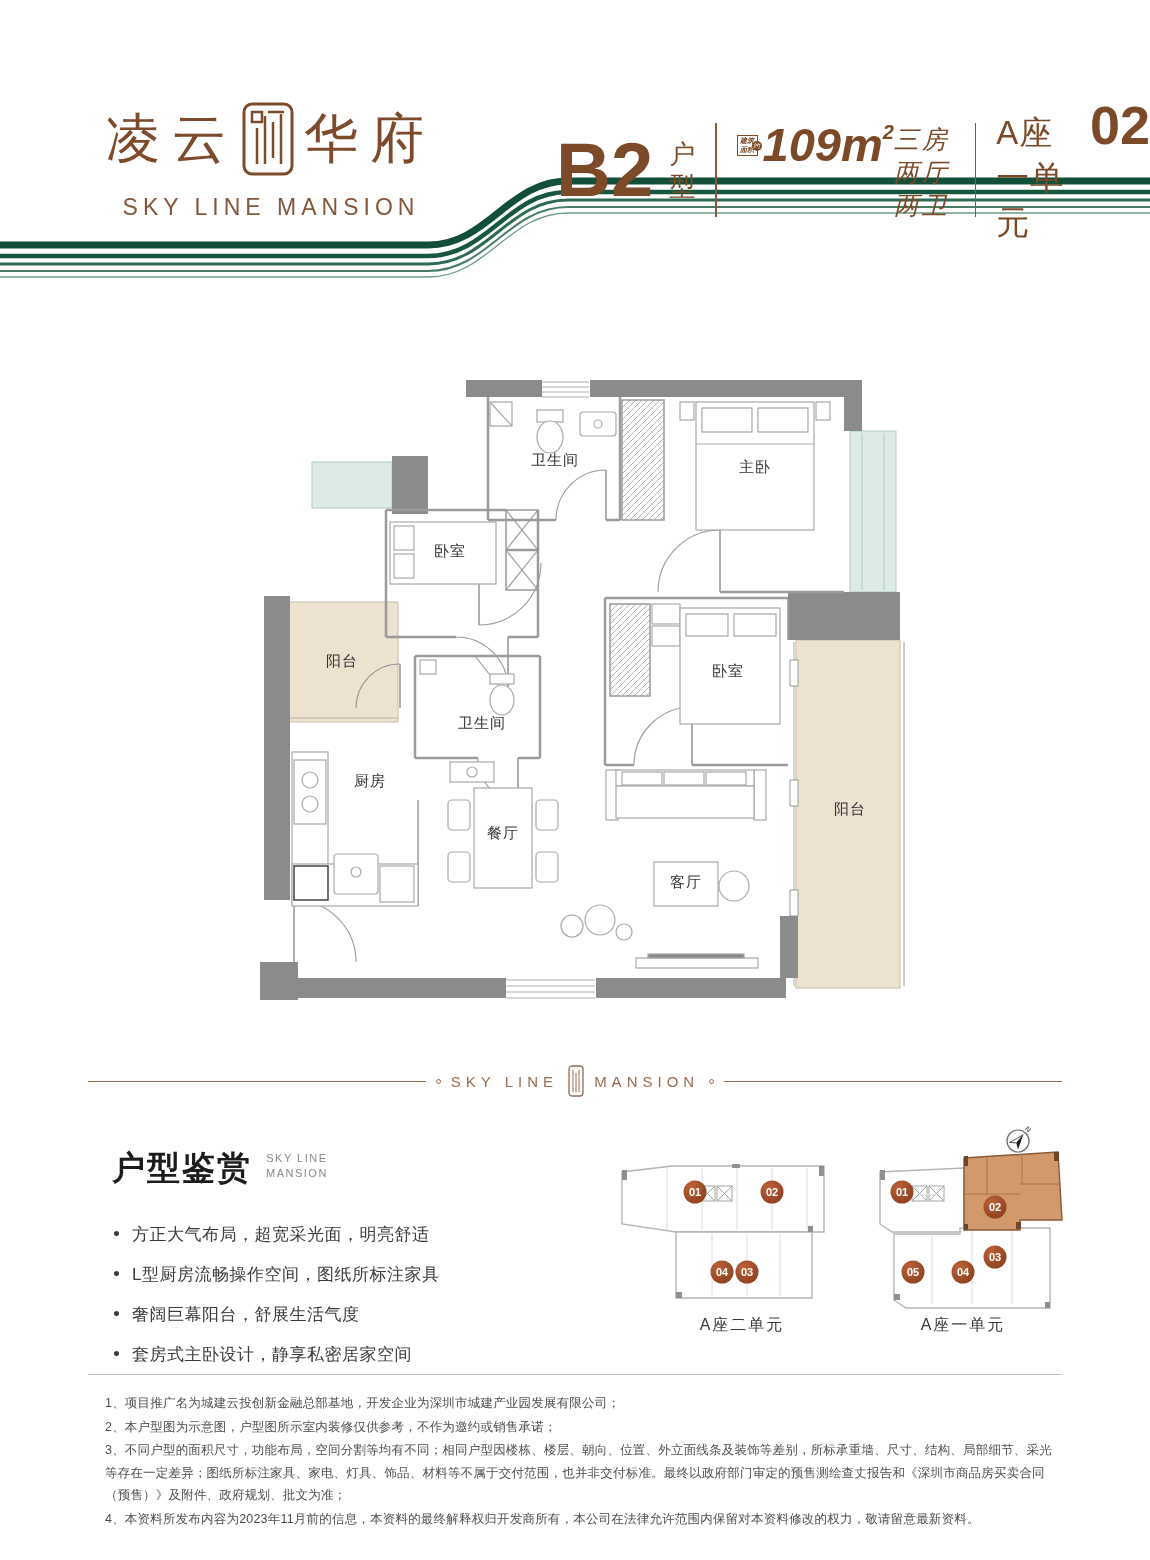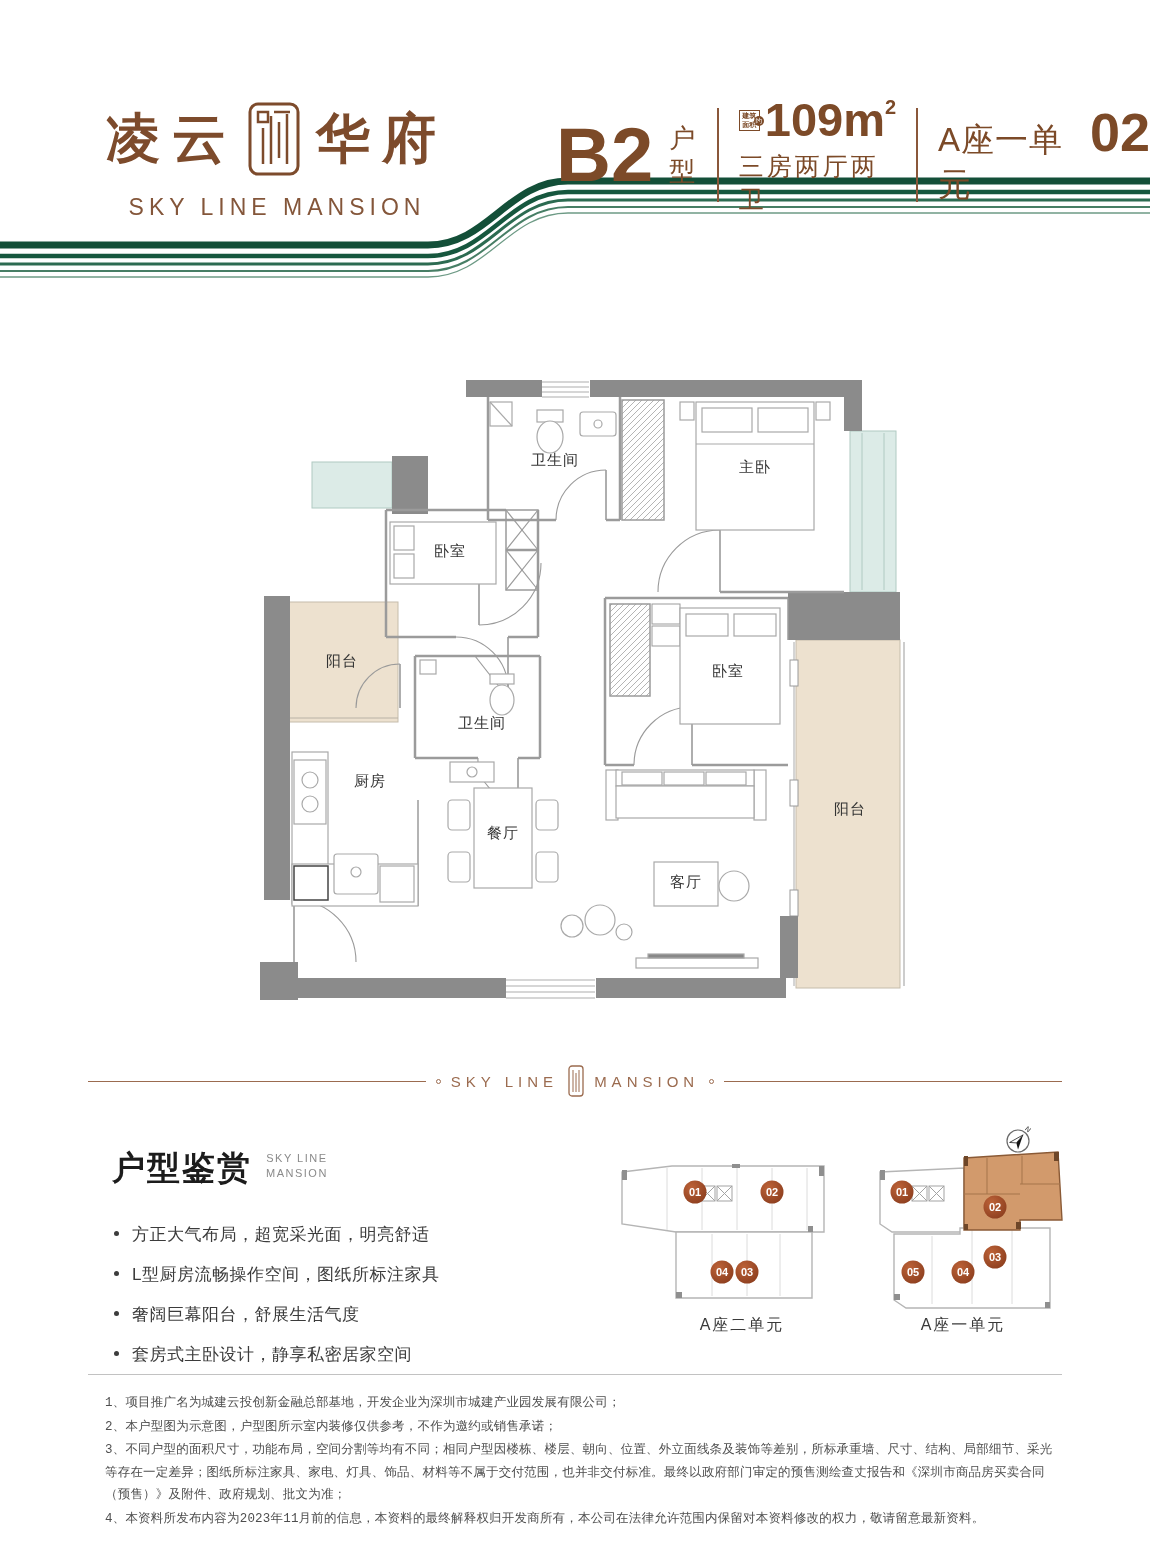--- a/index.html
+++ b/index.html
@@ -2,29 +2,29 @@
 <html><head>
 <meta charset="utf-8">
 <style>
   * { margin:0; padding:0; box-sizing:border-box; }
   body { background:#ffffff; font-family:"Liberation Sans","DejaVu Sans",sans-serif; }
   .page { position:relative; width:1150px; height:1560px; background:#fff; overflow:hidden; margin:0 auto; }
 
   
   .ribbon { position:absolute; left:0; top:0; width:1150px; height:300px; z-index:0; }
   .logo { position:absolute; left:106px; top:102px; z-index:2; color:#7d4b2c; }
-  .logo-cn { display:flex; align-items:center; font-size:54px; font-weight:bold; letter-spacing:12px;gap:6px; }
+  .logo-cn { display:flex; align-items:center; font-size:54px; font-weight:normal; letter-spacing:12px; }
   .logo-seal { margin:0 10px 0 4px; }
   .logo-en { margin-top:18px; font-size:23px; letter-spacing:5px; color:#84563a; text-align:center; }
 
   .titleblock { position:absolute; left:556px; top:94px; z-index:2; display:flex; align-items:center; color:#7c4a28; }
   .b2 { font-size:76px; font-weight:bold; line-height:0.95; }
   .stack { width:30px; margin-left:16px; font-size:26px; line-height:1.25; word-break:break-all; letter-spacing:0; }
   .vdiv { width:2px; height:94px; background:#8a573a; margin:0 20px; }
-  .areacol { display:flex; flex-direction:column; }
+  .areacol { display:flex; flex-direction:row;font-style:italic; }
   .arearow { display:flex; align-items:flex-start; }
   .area-badge { position:relative; width:21px; height:21px; border:1.5px solid #7c4a28; font-size:7px; font-weight:bold;
                 line-height:1.3; text-align:center; margin-top:16px; margin-right:5px; }
   .badge-circle { position:absolute; right:-5px; top:5px; width:10px; height:10px; border-radius:50%;
                   background:#7c4a28; color:#fff; font-size:6.5px; line-height:10px; font-weight:normal; }
   .area-val { font-size:47px; font-weight:bold; line-height:1.1; }
   .area-sup { font-size:20px; font-weight:bold; margin-top:2px; }
   .layout-desc { font-size:25px; letter-spacing:3px; margin-top:4px; color:#7c4a28; }
   .locrow { display:flex; align-items:baseline; }
   .loc-prefix { font-size:33px; letter-spacing:1px; }
@@ -47,21 +47,21 @@
   .feat-sub { margin-left:14px; margin-top:5px; font-size:11px; letter-spacing:1.5px; color:#8a8a8a; line-height:1.35; }
   .feat-list { list-style:none; margin-top:32px; }
   .feat-list li { display:flex; margin-bottom:17px; font-size:17px; color:#3b3b3b; letter-spacing:0.5px; }
   .bullet { flex:0 0 auto; width:5px; height:5px; border-radius:50%; background:#3c3c3c; margin:8px 13px 0 2px; }
 
   
   .keyplan { position:absolute; left:612px; top:1124px; z-index:1; }
 
   
   .hr2 { position:absolute; left:88px; top:1374px; width:974px; height:1px; background:#c2c2c2; }
-  .disclaimer { position:absolute; left:105px; top:1392px; width:948px; font-size:12.5px; color:#4e4e4e; line-height:1.8; letter-spacing:0.2px; z-index:1;font-family:Liberation Mono, monospace; }
+  .disclaimer { position:absolute; left:105px; top:1392px; width:948px; font-size:12.5px; color:#4e4e4e; line-height:1.8; letter-spacing:0.2px; z-index:1; }
   .disclaimer p { margin-bottom:1px; }
 
   .plan-label { font-family:"Liberation Serif","DejaVu Serif",serif; font-size:15px; fill:#333; letter-spacing:1px; }
   .kp-label { font-size:16px; fill:#3a3a3a; letter-spacing:2px; }
   .badge-num { font-size:11px; font-weight:bold; fill:#fff; }
 </style>
 </head>
 <body>
 
 <div class="page">

